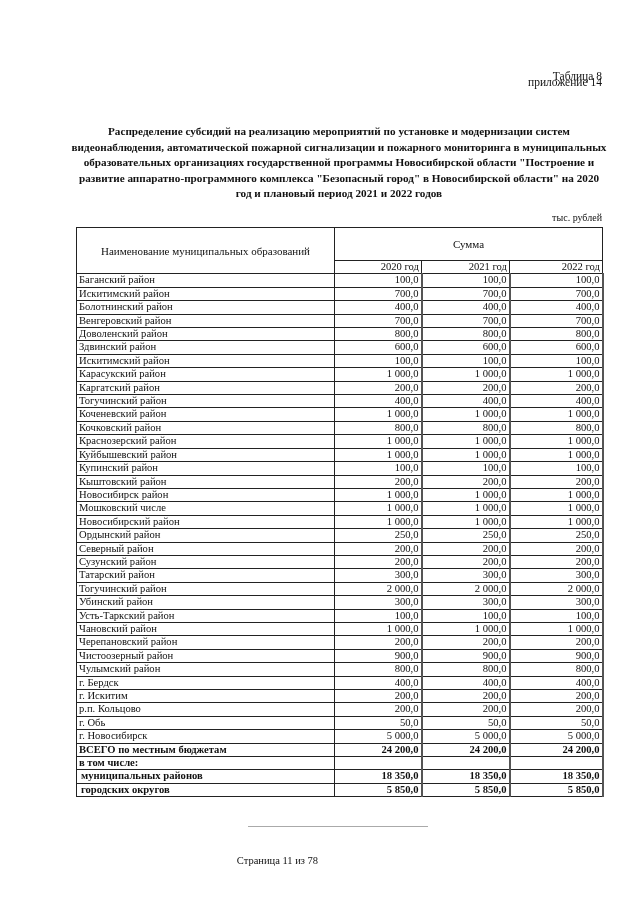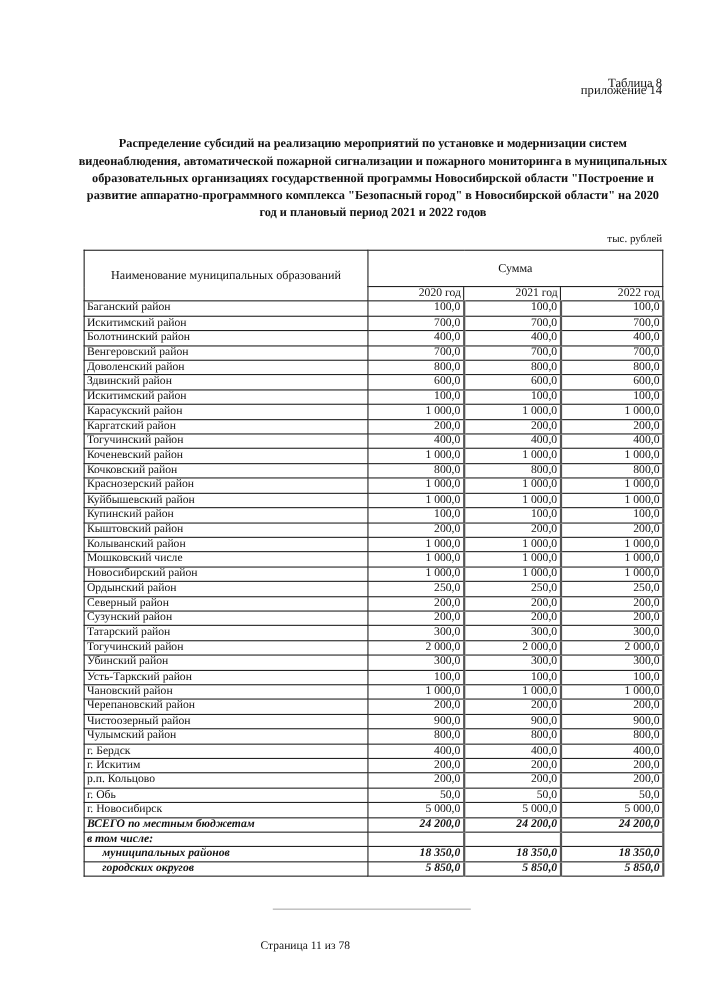--- a/index.html
+++ b/index.html
@@ -13,22 +13,22 @@
   #unit { position:absolute; right:38px; top:212px; font-size:10px; }
   table { position:absolute; left:76px; top:227px; width:526px; border-collapse:collapse;
           font-size:10.6px; table-layout:fixed;border-radius:23px; }
   td, th { border:1px solid #222; padding:0 2px; height:12.4px; line-height:12.4px;
            white-space:nowrap; overflow:hidden; font-weight:normal; }
   th.namehdr { height:32px; text-align:center; font-size:11px; }
   th.sumhdr { font-size:11px; height:32px; }
   th.year { text-align:right; height:12.4px; }
   td.name { text-align:left; }
   td.num { text-align:right; border-right:2px solid #555; }
-  tr.bold td { font-weight:bold;font-style:italic; }
-  td.indent { padding-left:16px; }
+  tr.bold td { font-weight:bold; }
+  td.indent { padding-left:4px; }
   col.c0 { width:258px; } col.c1 { width:87px; } col.c2 { width:88px; } col.c3 { width:93px; }
   #footer-line { position:absolute; left:248px; top:826px; width:180px; border-top:1px solid #aaa; }
   #page-num { position:absolute; left:0; width:555px; top:855px; text-align:center; font-size:10.5px; }
 </style>
 </head>
 <body>
 
 <div id="table-num" class="tr-label">Таблица 8</div>
 <div id="appendix" class="tr-label">приложение 14</div>
 
@@ -145,21 +145,21 @@
         <td class="num">100,0</td>
         <td class="num">100,0</td>
       </tr>
       <tr>
         <td class="name">Кыштовский район</td>
         <td class="num">200,0</td>
         <td class="num">200,0</td>
         <td class="num">200,0</td>
       </tr>
       <tr>
-        <td class="name">Колыванский район</td>
+        <td class="name">Новосибирск район</td>
         <td class="num">1 000,0</td>
         <td class="num">1 000,0</td>
         <td class="num">1 000,0</td>
       </tr>
       <tr>
         <td class="name">Мошковский числе</td>
         <td class="num">1 000,0</td>
         <td class="num">1 000,0</td>
         <td class="num">1 000,0</td>
       </tr>

